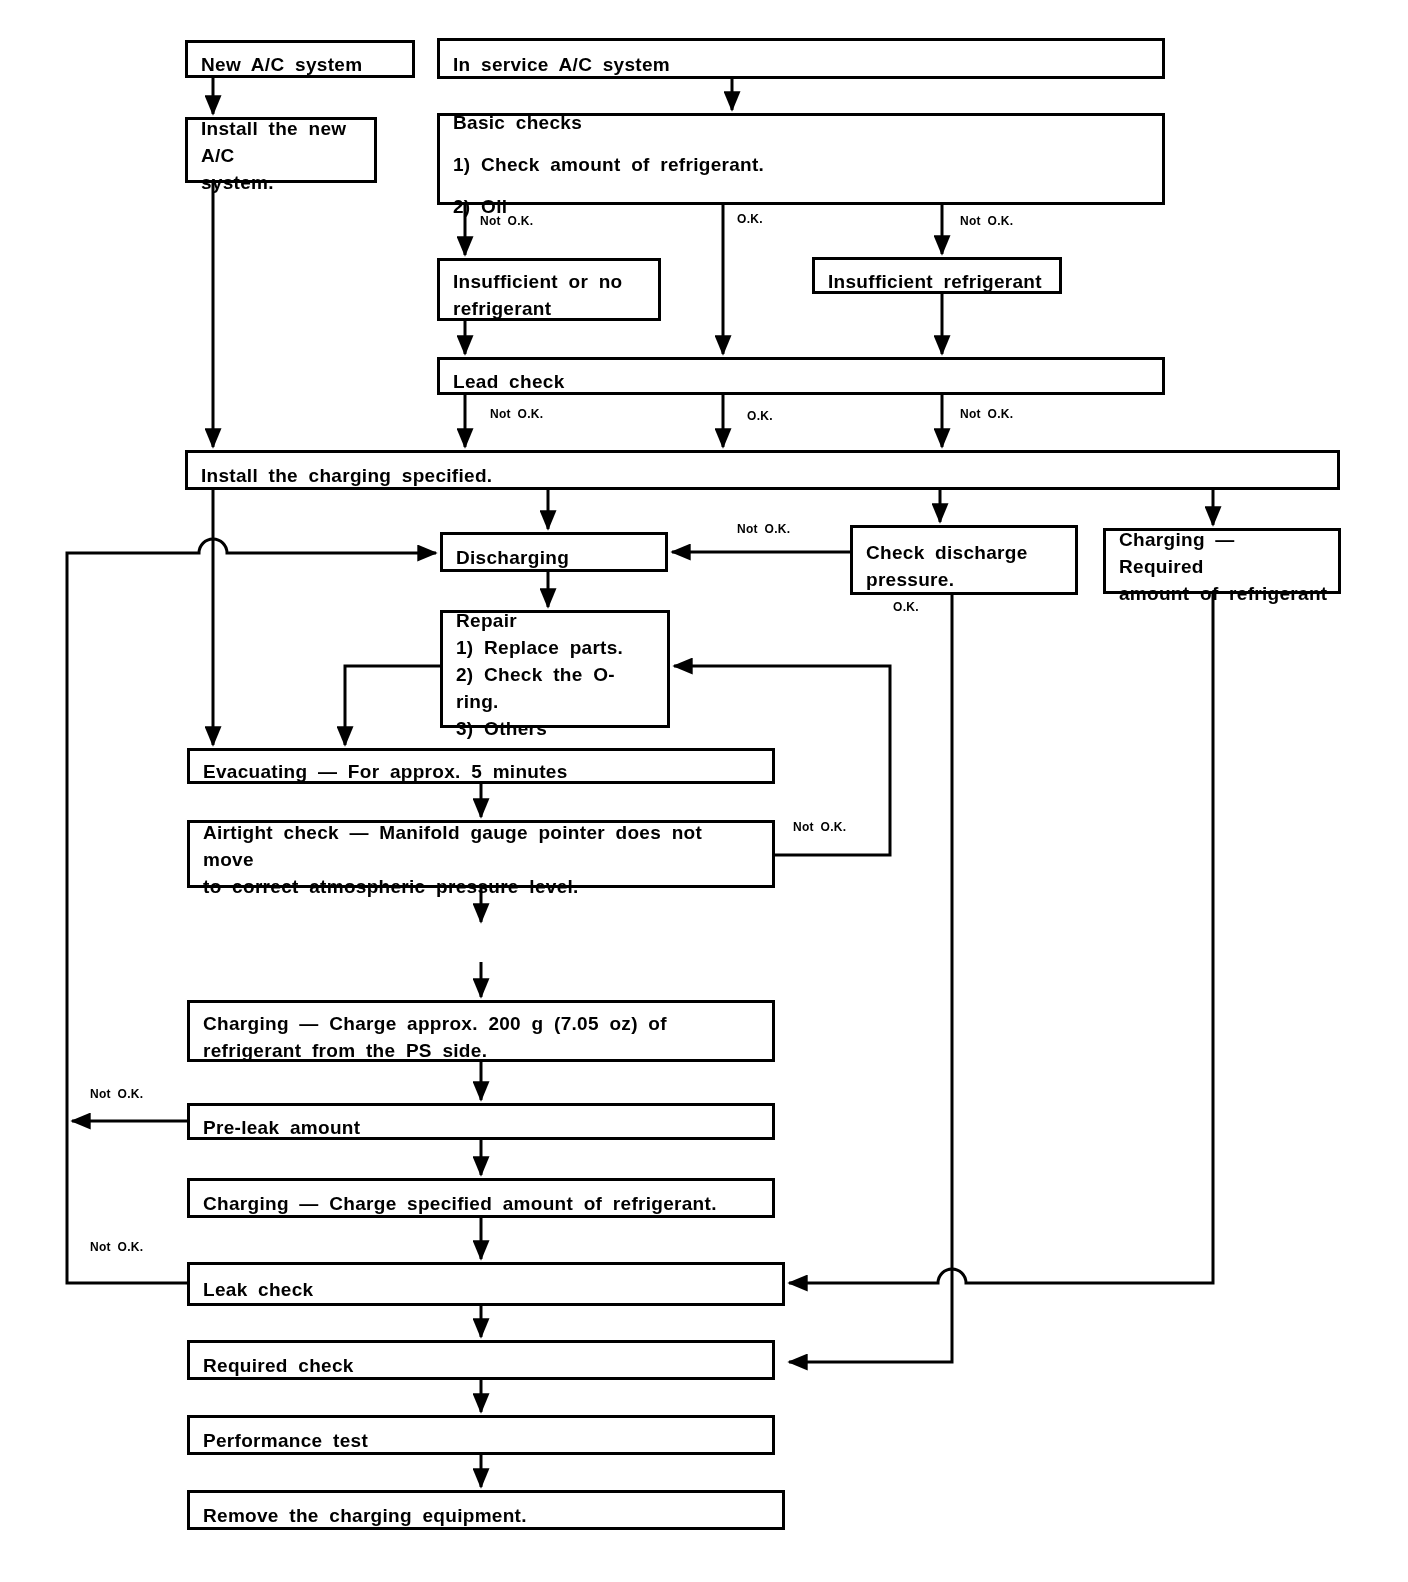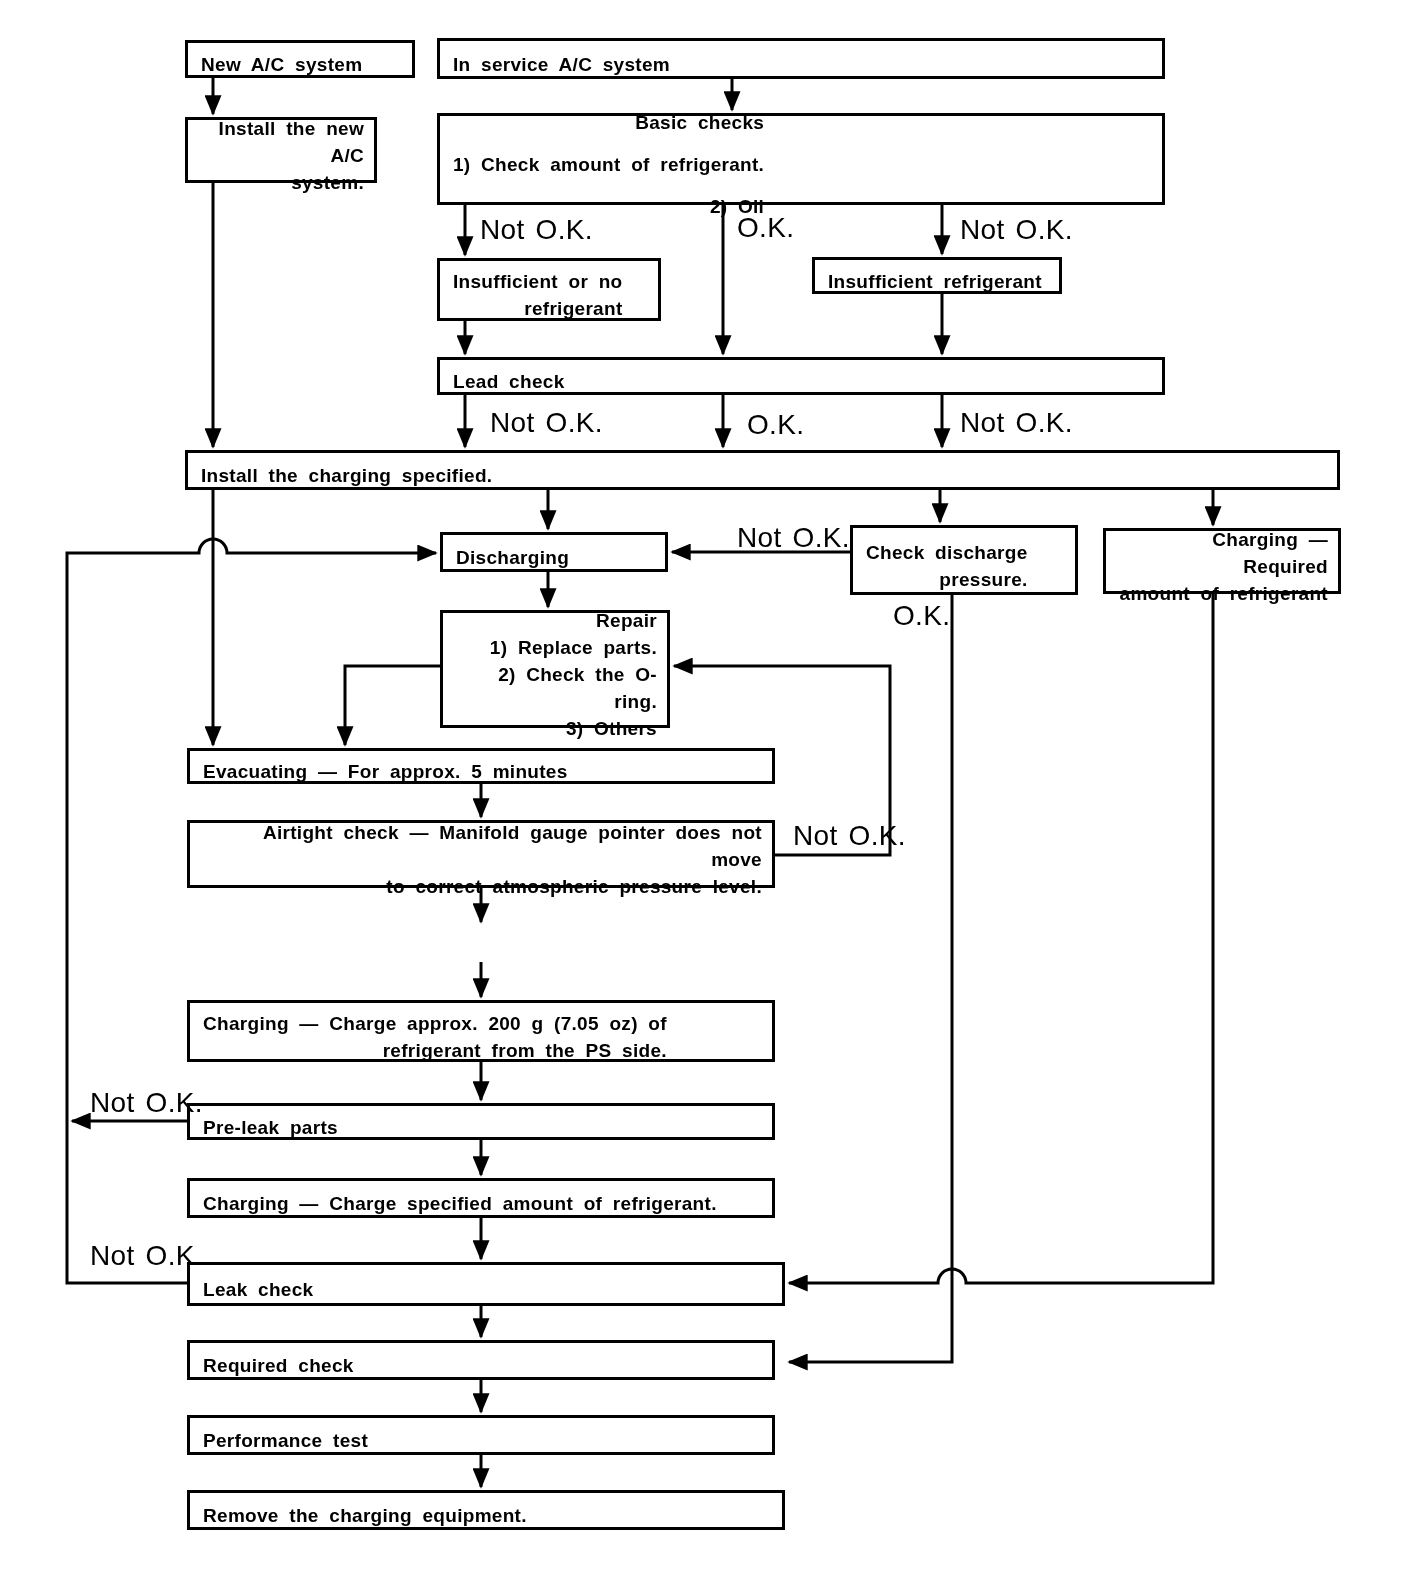--- a/index.html
+++ b/index.html
@@ -7,23 +7,23 @@
     position:relative;width:1408px;height:1582px;background:#ffffff;
     font-family:"Liberation Sans",sans-serif;color:#000;
   }
   #wires{position:absolute;left:0;top:0;width:1408px;height:1582px;}
   .node{
     position:absolute;box-sizing:border-box;border:3px solid #000;background:#fff;
     display:flex;align-items:center;
     font-size:19px;font-weight:bold;line-height:27px;
     letter-spacing:0.3px;word-spacing:5px;
   }
-  .node span{display:block;padding:13px 10px 2px 13px;white-space:pre-line;text-align:right;}
+  .node span{display:block;padding:13px 10px 2px 13px;white-space:pre-line;}
   .lbl{
-    position:absolute;font-size:28px;font-weight:normal;white-space:nowrap;
+    position:absolute;font-size:12px;font-weight:bold;white-space:nowrap;
     letter-spacing:0.3px;word-spacing:3px;background:transparent;
   }
 </style>
 </head>
 <body>
 
 <div id="stage">
 
   <svg id="wires" viewBox="0 0 1408 1582" fill="none" stroke="#000" stroke-width="3">
     <defs>
@@ -145,21 +145,21 @@
 to correct atmospheric pressure level.</span>
   </div>
 
 
   <div class="node" style="left:187px;top:1000px;width:588px;height:62px">
     <span>Charging — Charge approx. 200 g (7.05 oz) of
 refrigerant from the PS side.</span>
   </div>
 
   <div class="node" style="left:187px;top:1103px;width:588px;height:37px">
-    <span>Pre-leak parts</span>
+    <span>Pre-leak amount</span>
   </div>
 
   <div class="node" style="left:187px;top:1178px;width:588px;height:40px">
     <span>Charging — Charge specified amount of refrigerant.</span>
   </div>
 
   <div class="node" style="left:187px;top:1262px;width:598px;height:44px">
     <span>Leak check</span>
   </div>
 

